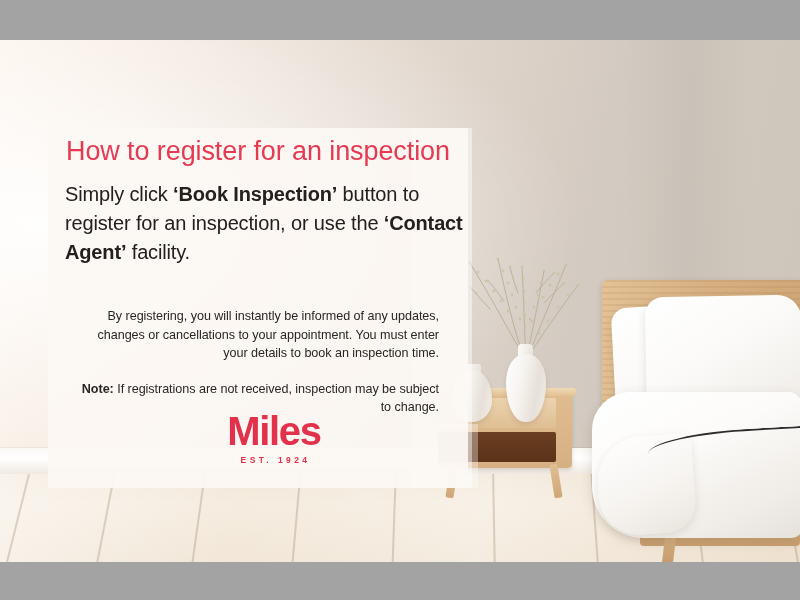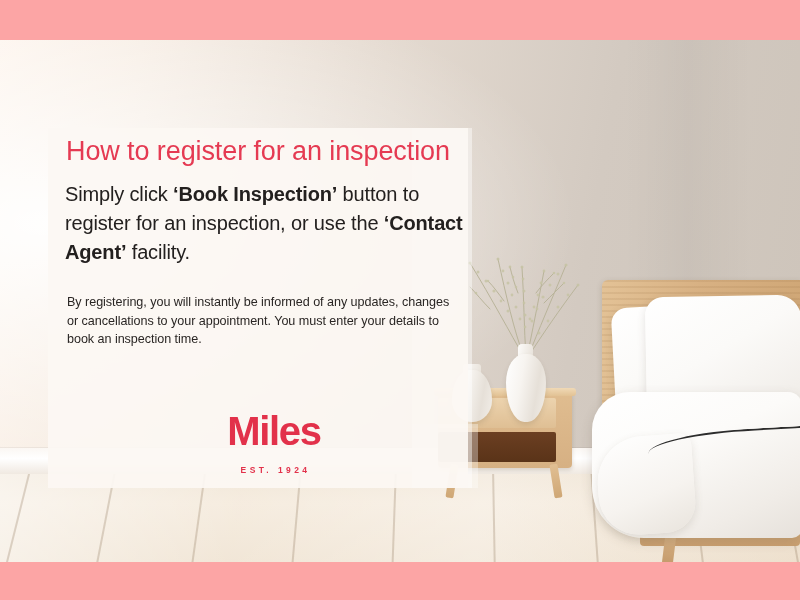--- a/index.html
+++ b/index.html
@@ -13,21 +13,21 @@
     height: 600px;
     overflow: hidden;
     font-family: "Liberation Sans", sans-serif;
   }
 
   
   .stage {
     position: relative;
     width: 800px;
     height: 600px;
-    background: #fca5a5;
+    background: #a3a3a3;
   }
 
   
   .scene {
     position: absolute;
     left: 0;
     top: 40px;
     width: 800px;
     height: 522px;
     overflow: hidden;
@@ -313,21 +313,21 @@
   .body-copy {
     position: absolute;
     left: 17px;
     top: 163px;
     width: 390px;
     color: #2a2624;
     font-size: 12.6px;
     line-height: 18.5px;
     letter-spacing: -0.05px;
   }
-  .body-copy p { margin: 2px; }
+  .body-copy p { margin: 16px; text-align: right; }
   .body-copy p + p { margin-top: 17px; }
   .body-copy b { font-weight: 700; }
 
   
   .logo {
     position: absolute;
     left: 16px;
     top: 282px;
     width: 420px;
     text-align: center;
@@ -339,21 +339,21 @@
     font-weight: 700;
     letter-spacing: -1.3px;
     line-height: 42px;
   }
   .logo-est {
     display: block;
     color: #e2314a;
     font-size: 8.5px;
     font-weight: 700;
     letter-spacing: 3.4px;
-    margin-top: 13px;
+    margin-top: 3px;
     padding-left: 3px;
   }
 </style>
 </head>
 <body>
 
 <div class="stage">
 
   <div class="scene">
 
@@ -462,20 +462,21 @@
     <div class="panel"></div>
 
     <div class="panel-inner">
 
       <div class="headline">How to register for an inspection</div>
 
       <div class="lead"><span>Simply click </span><b>‘Book Inspection’</b><span> button to register for an inspection, or use the </span><b>‘Contact Agent’</b><span> facility.</span></div>
 
       <div class="body-copy">
         <p>By registering, you will instantly be informed of any updates, changes or cancellations to your appointment. You must enter your details to book an inspection time.</p>
+        <p><b>Note:</b><span> If registrations are not received, inspection may be subject to change.</span></p>
       </div>
 
       <div class="logo">
         <span class="logo-word">Miles</span>
         <span class="logo-est">EST. 1924</span>
       </div>
 
     </div>
 
   </div>

